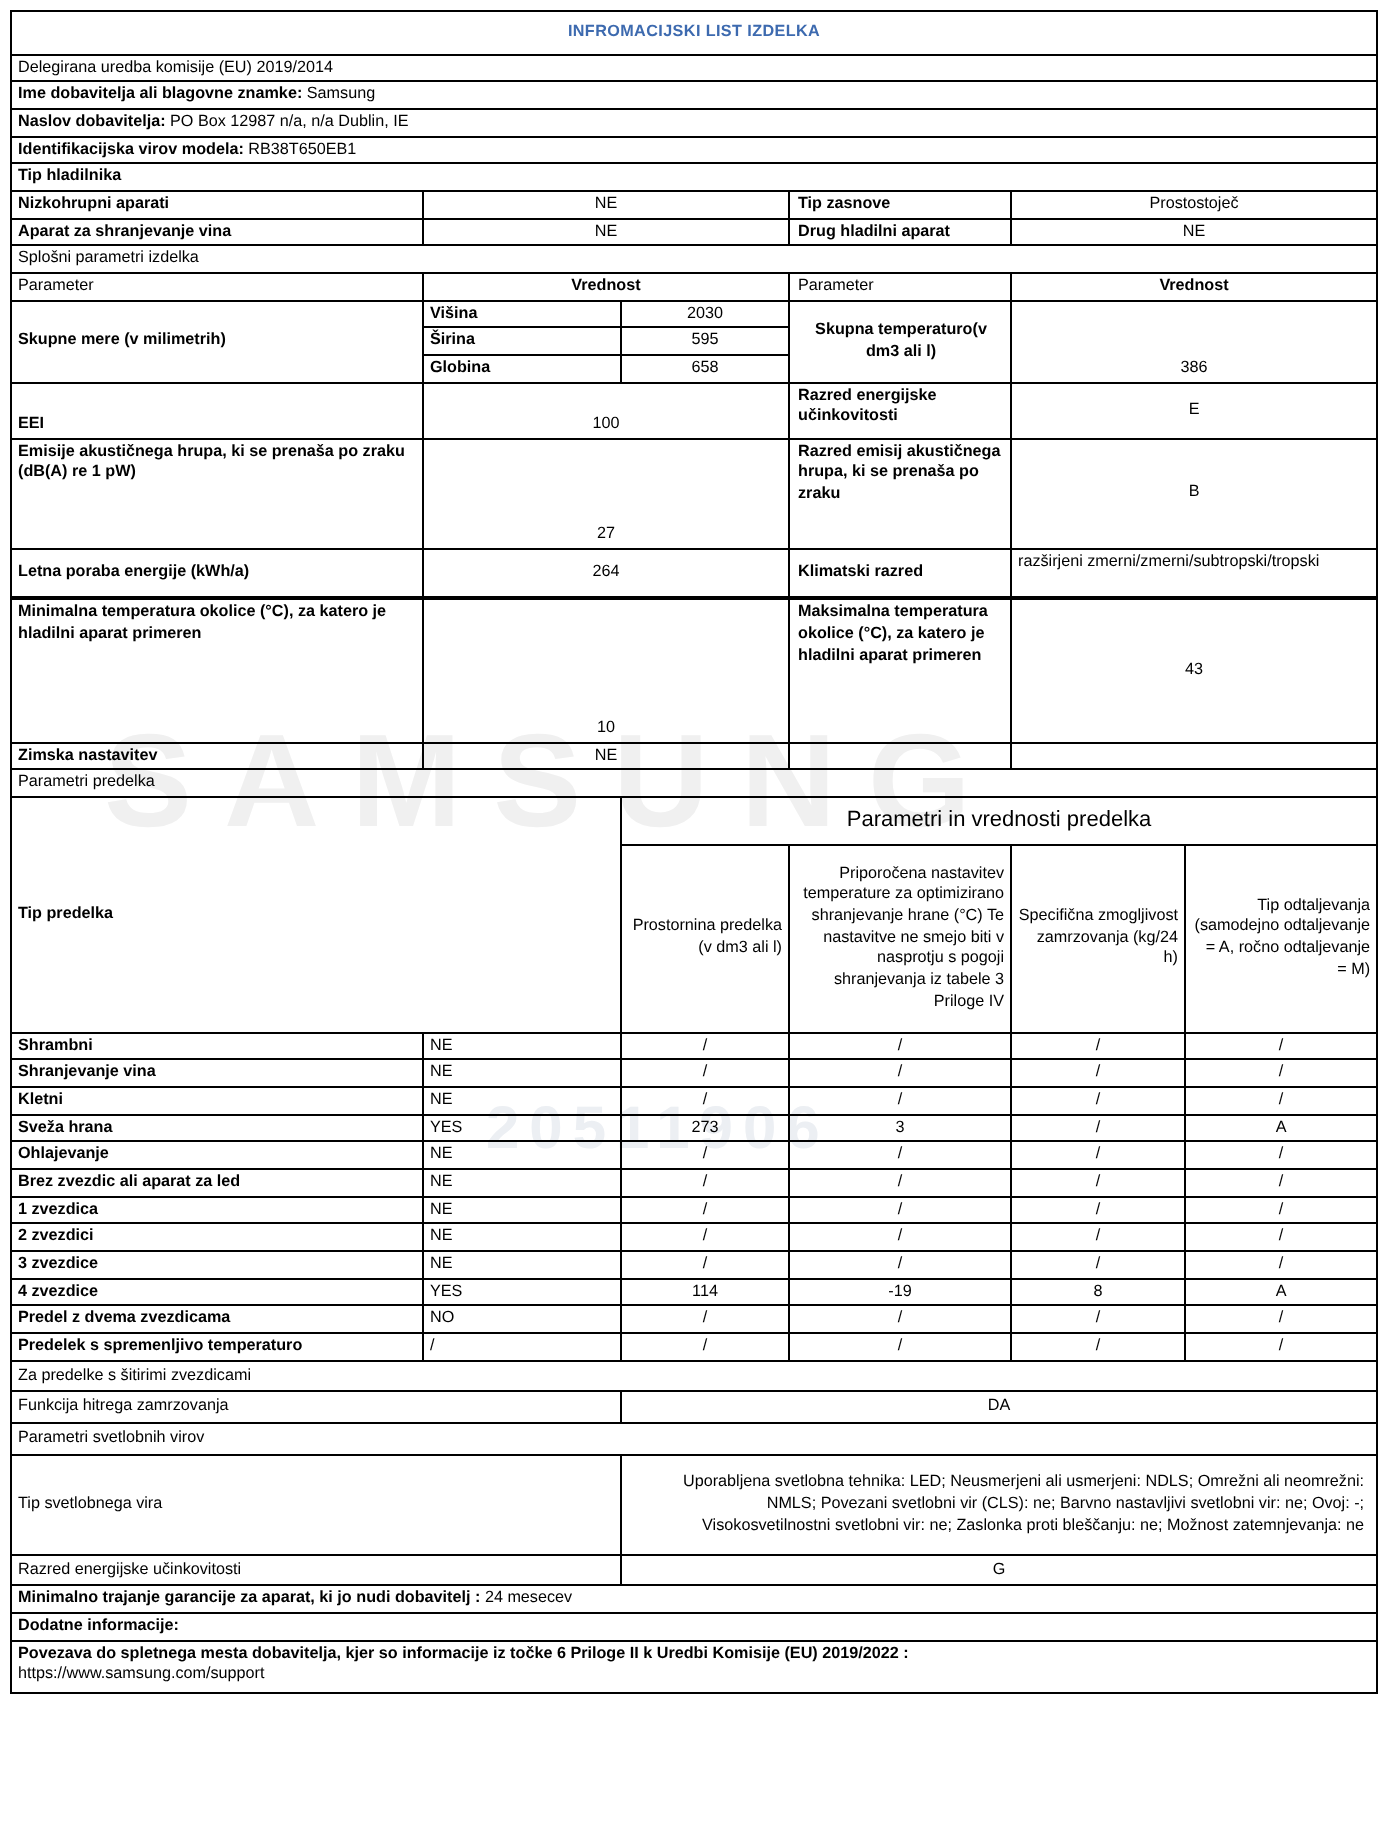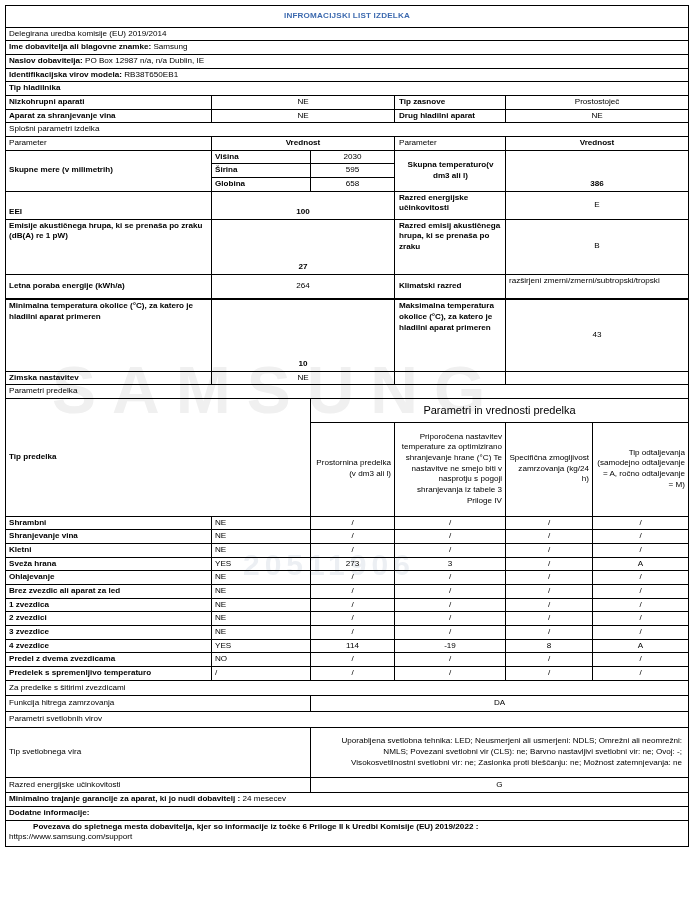--- a/index.html
+++ b/index.html
@@ -62,24 +62,24 @@
     word-wrap: break-word;
   }
   .title-cell {
     text-align: center;
     color: #3d6aaf;
     font-size: 14px;
     font-weight: bold;
     padding: 5px 0 5px 0 !important;
     letter-spacing: .2px;
   }
-  .b { font-weight: bold; margin-left: 24px; }
+  .b { font-weight: bold; }
   .ctr { text-align: center; }
   .vmid { vertical-align: middle !important; }
-  .vbot { vertical-align: bottom !important; font-weight: bold; }
+  .vbot { vertical-align: bottom !important; }
   .pad-l { padding-left: 4px !important; }
   .tiny { font-size: 6.9px; line-height: 1.45; text-align: right; }
   .h-thick { border-top-width: 2px !important; }
   .row-pad { padding-top: 2px !important; padding-bottom: 2px !important; margin-left: 43px; }
   .lbl { font-weight: bold; }
   .val { font-weight: normal; }
   .link { font-weight: normal; }
 </style>
 </head>
 <body>

